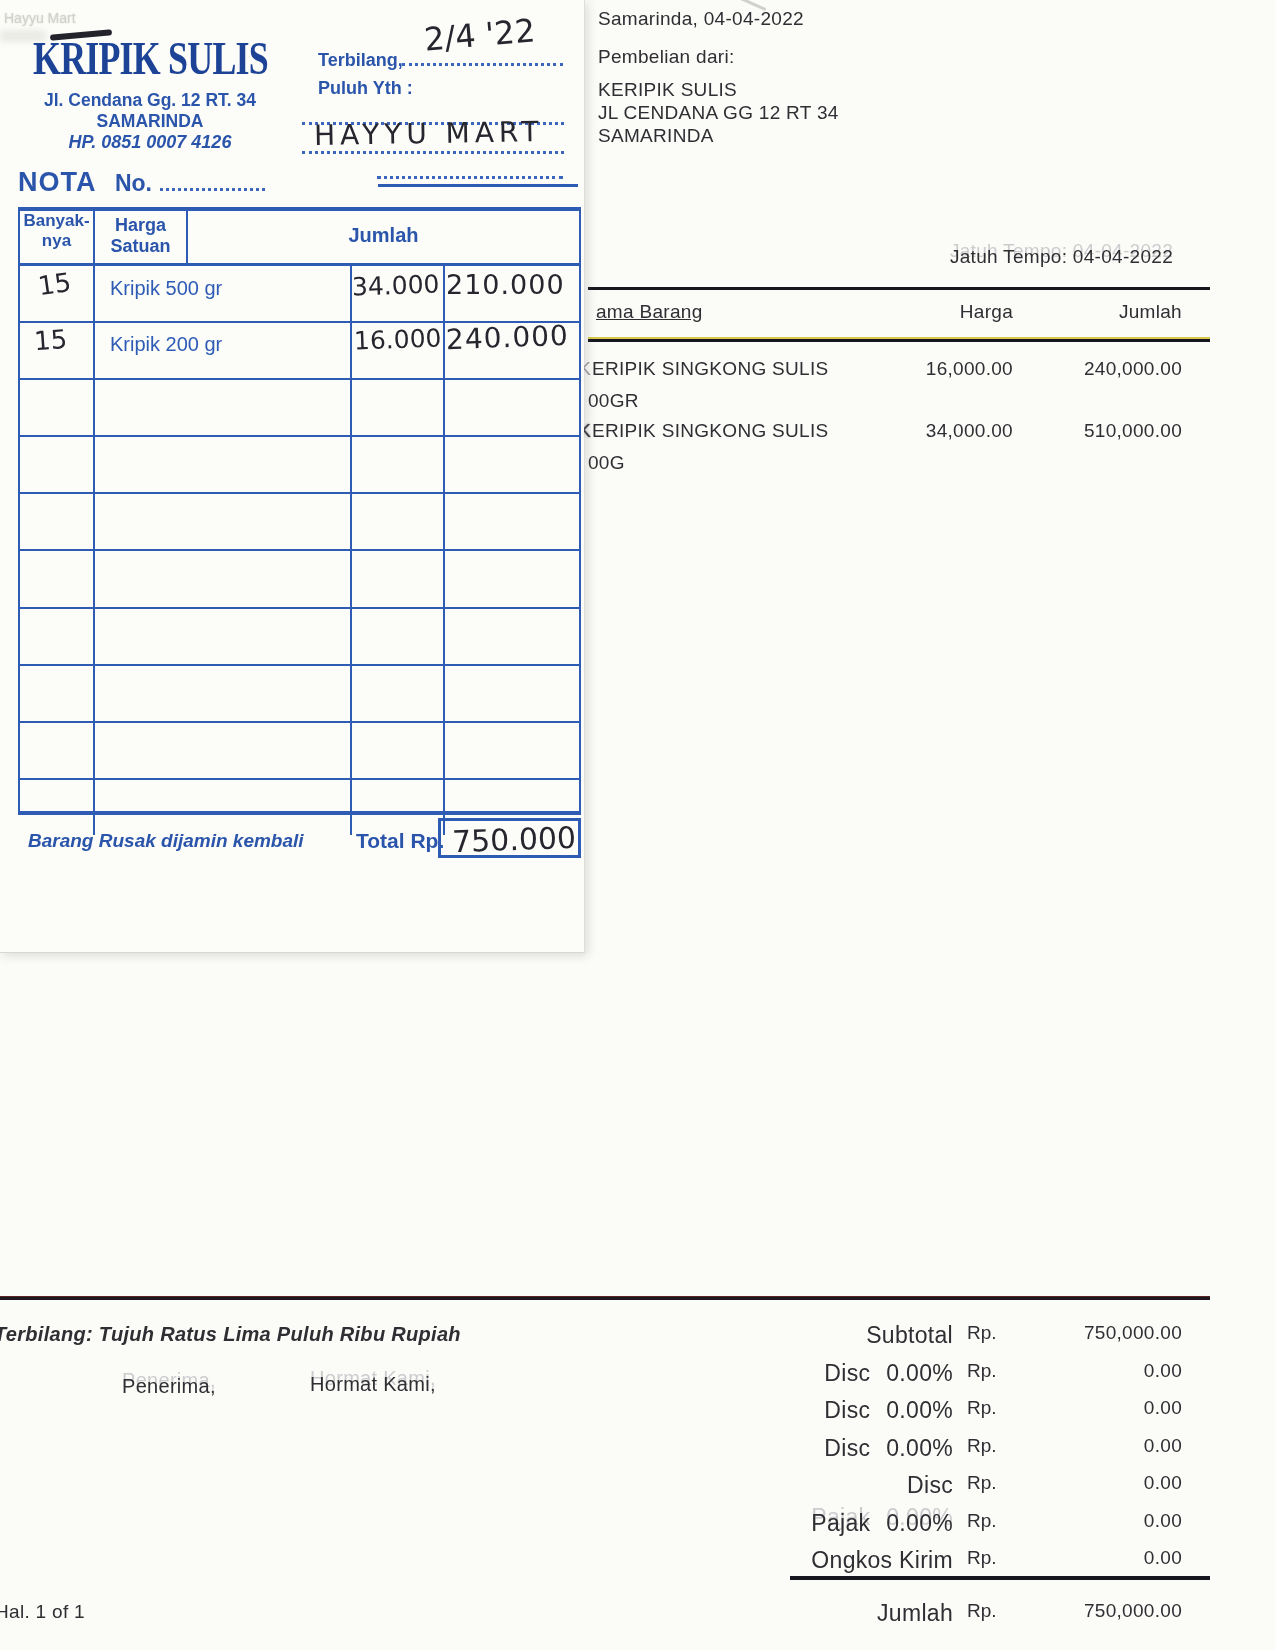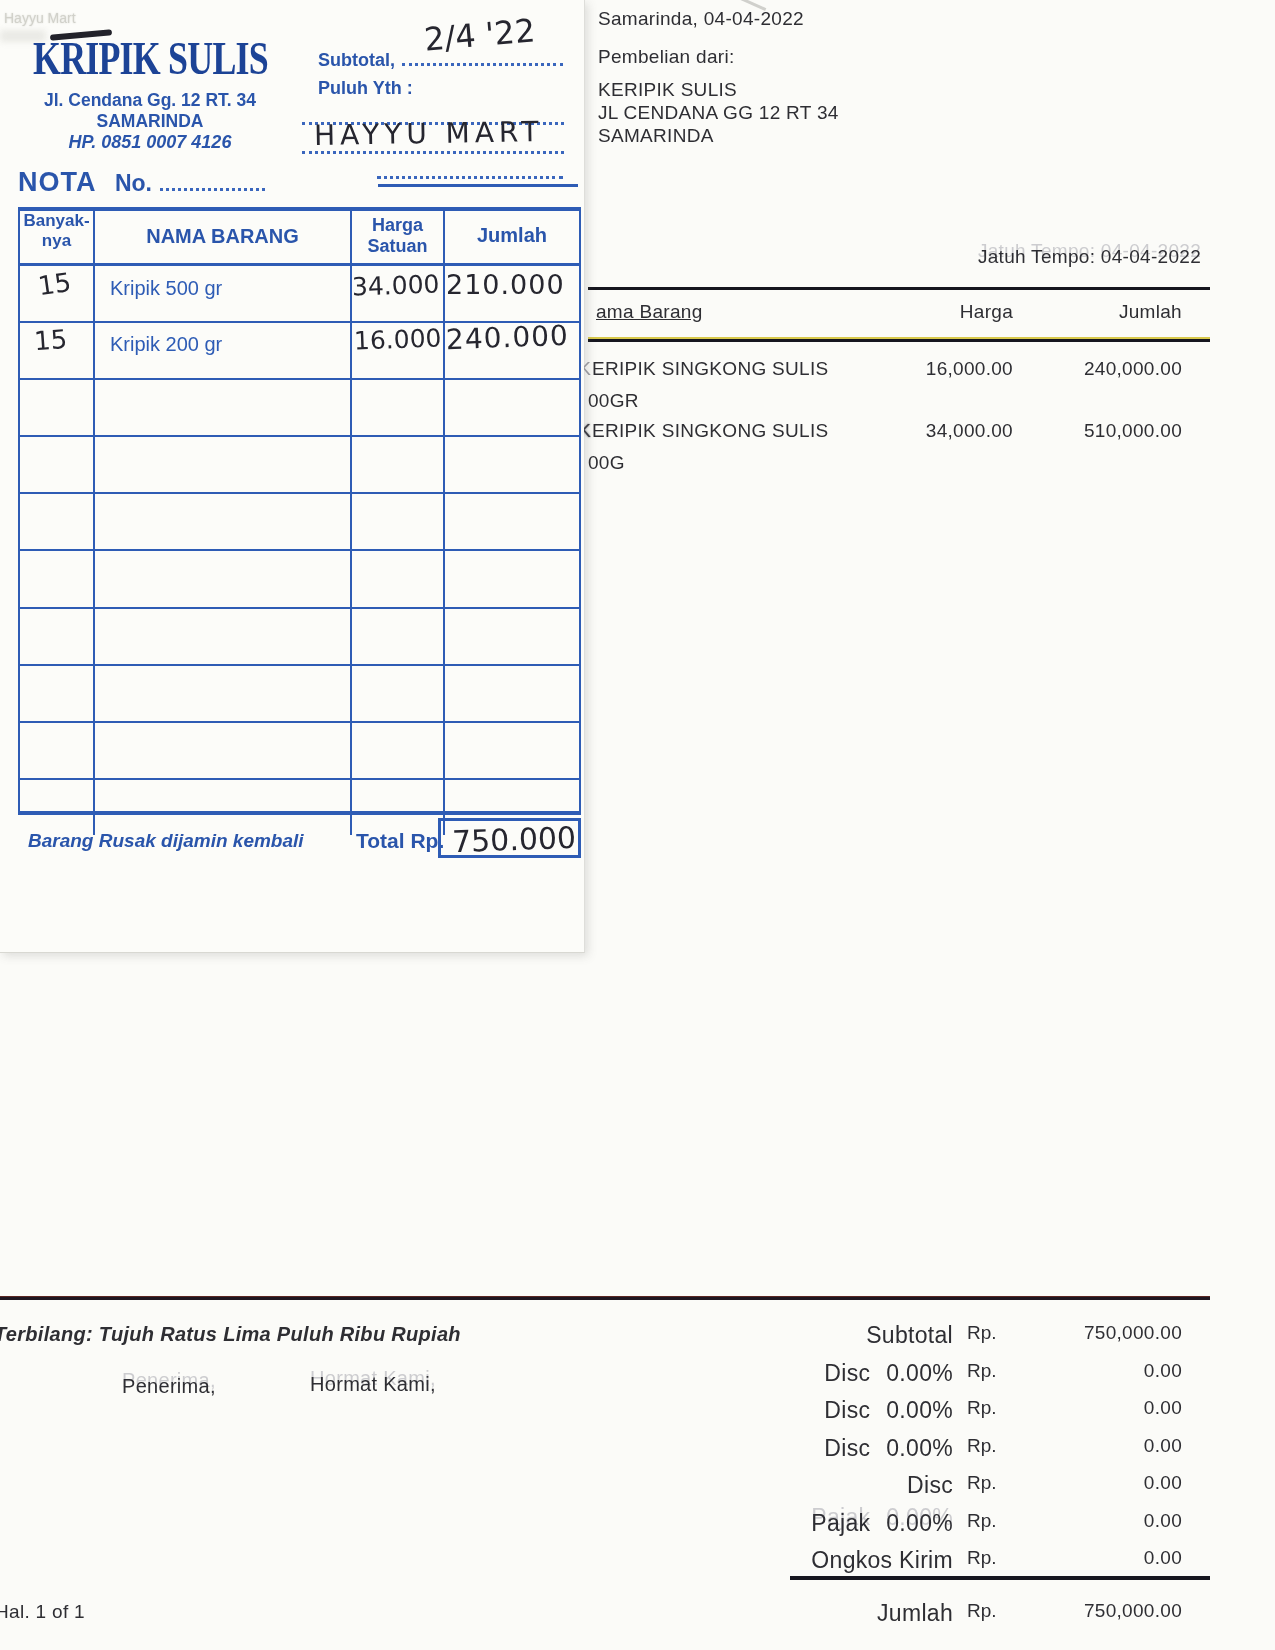--- a/index.html
+++ b/index.html
@@ -59,21 +59,21 @@
 
   <div>
     <div class="corner-mark"></div>
 
     <div class="inv-text" style="left:598px;top:8px;">Samarinda, 04-04-2022</div>
     <div class="inv-text" style="left:598px;top:46px;">Pembelian dari:</div>
     <div class="inv-text" style="left:598px;top:79px;">KERIPIK SULIS</div>
     <div class="inv-text" style="left:598px;top:102px;">JL CENDANA GG 12 RT 34</div>
     <div class="inv-text" style="left:598px;top:125px;">SAMARINDA</div>
 
-    <div class="inv-text r-align ghosted" style="left:901px;top:246px;width:300px;">Jatuh Tempo: 04-04-2022</div>
+    <div class="inv-text r-align ghosted" style="left:873px;top:246px;width:300px;">Jatuh Tempo: 04-04-2022</div>
 
     <div class="inv-line" style="left:588px;top:287px;width:622px;"></div>
 
     <div class="inv-text" style="left:596px;top:301px;text-decoration:underline;">ama Barang</div>
     <div class="inv-text r-align" style="left:820px;top:301px;width:193px;">Harga</div>
     <div class="inv-text r-align" style="left:900px;top:301px;width:282px;">Jumlah</div>
 
     <div class="inv-line inv-line-yellowtop" style="left:588px;top:337px;width:622px;"></div>
 
     <span class="frag" style="left:584px;top:358px;color:#96969c;">K</span>
@@ -146,21 +146,21 @@
 
     <div class="ghost1">Hayyu Mart</div>
     <div class="ghost2"></div>
     <div class="pen-stroke"></div>
 
     <div class="logo">KRIPIK SULIS</div>
     <div class="printed" style="left:0;top:90px;width:300px;text-align:center;font-size:17.5px;">Jl. Cendana Gg. 12 RT. 34</div>
     <div class="printed" style="left:0;top:111px;width:300px;text-align:center;font-size:17.5px;">SAMARINDA</div>
     <div class="printed" style="left:0;top:132px;width:300px;text-align:center;font-size:18px;font-style:italic;">HP. 0851 0007 4126</div>
 
-    <div class="printed" style="left:318px;top:50px;font-size:18px;">Subtotal,</div>
+    <div class="printed" style="left:318px;top:50px;font-size:18px;">Terbilang,</div>
     <div class="hand" style="left:424px;top:16px;font-size:32px;transform:rotate(-5deg);">2/4 '22</div>
     <div class="dotted" style="left:402px;top:43px;width:161px;height:20px;"></div>
 
     <div class="printed" style="left:318px;top:78px;font-size:18px;">Puluh Yth :</div>
     <div class="dotted" style="left:302px;top:102px;width:262px;height:20px;"></div>
     <div class="hand" style="left:314px;top:117px;font-size:28px;letter-spacing:5px;transform:rotate(-1deg);z-index:2;">HAYYU MART</div>
     <div class="dotted" style="left:302px;top:131px;width:262px;height:20px;"></div>
 
     <div class="dotted" style="left:377px;top:156px;width:186px;height:20px;"></div>
     <div style="position:absolute;left:378px;top:184px;width:200px;height:2.5px;background:#2e5cb5;"></div>
@@ -170,21 +170,20 @@
       <span class="blue" style="font-weight:bold;font-size:23px;margin-left:14px;">No.</span>
       <span style="display:inline-block;width:105px;height:19px;border-bottom:3px dotted #3a66bd;margin-left:4px;"></span>
     </div>
 
     <div class="ntable">
       <div class="nhead">
         <div class="nc nc1 hcell" style="font-size:17px;line-height:1.15;">
           <div>Banyak-</div>
             <div>nya</div>
         </div>
-        <div class="nc nc2 hcell" style="font-size:20px;padding-top:14px;">NAMA BARANG</div>
         <div class="nc nc3 hcell" style="font-size:18px;line-height:1.15;padding-top:4px;">
           <div>Harga</div>
             <div>Satuan</div>
         </div>
         <div class="nc nc4 hcell" style="font-size:20px;padding-top:13px;">Jumlah</div>
       </div>
 
       <div class="nrow">
           <div class="nc nc1"></div>
           <div class="nc nc2"></div>

